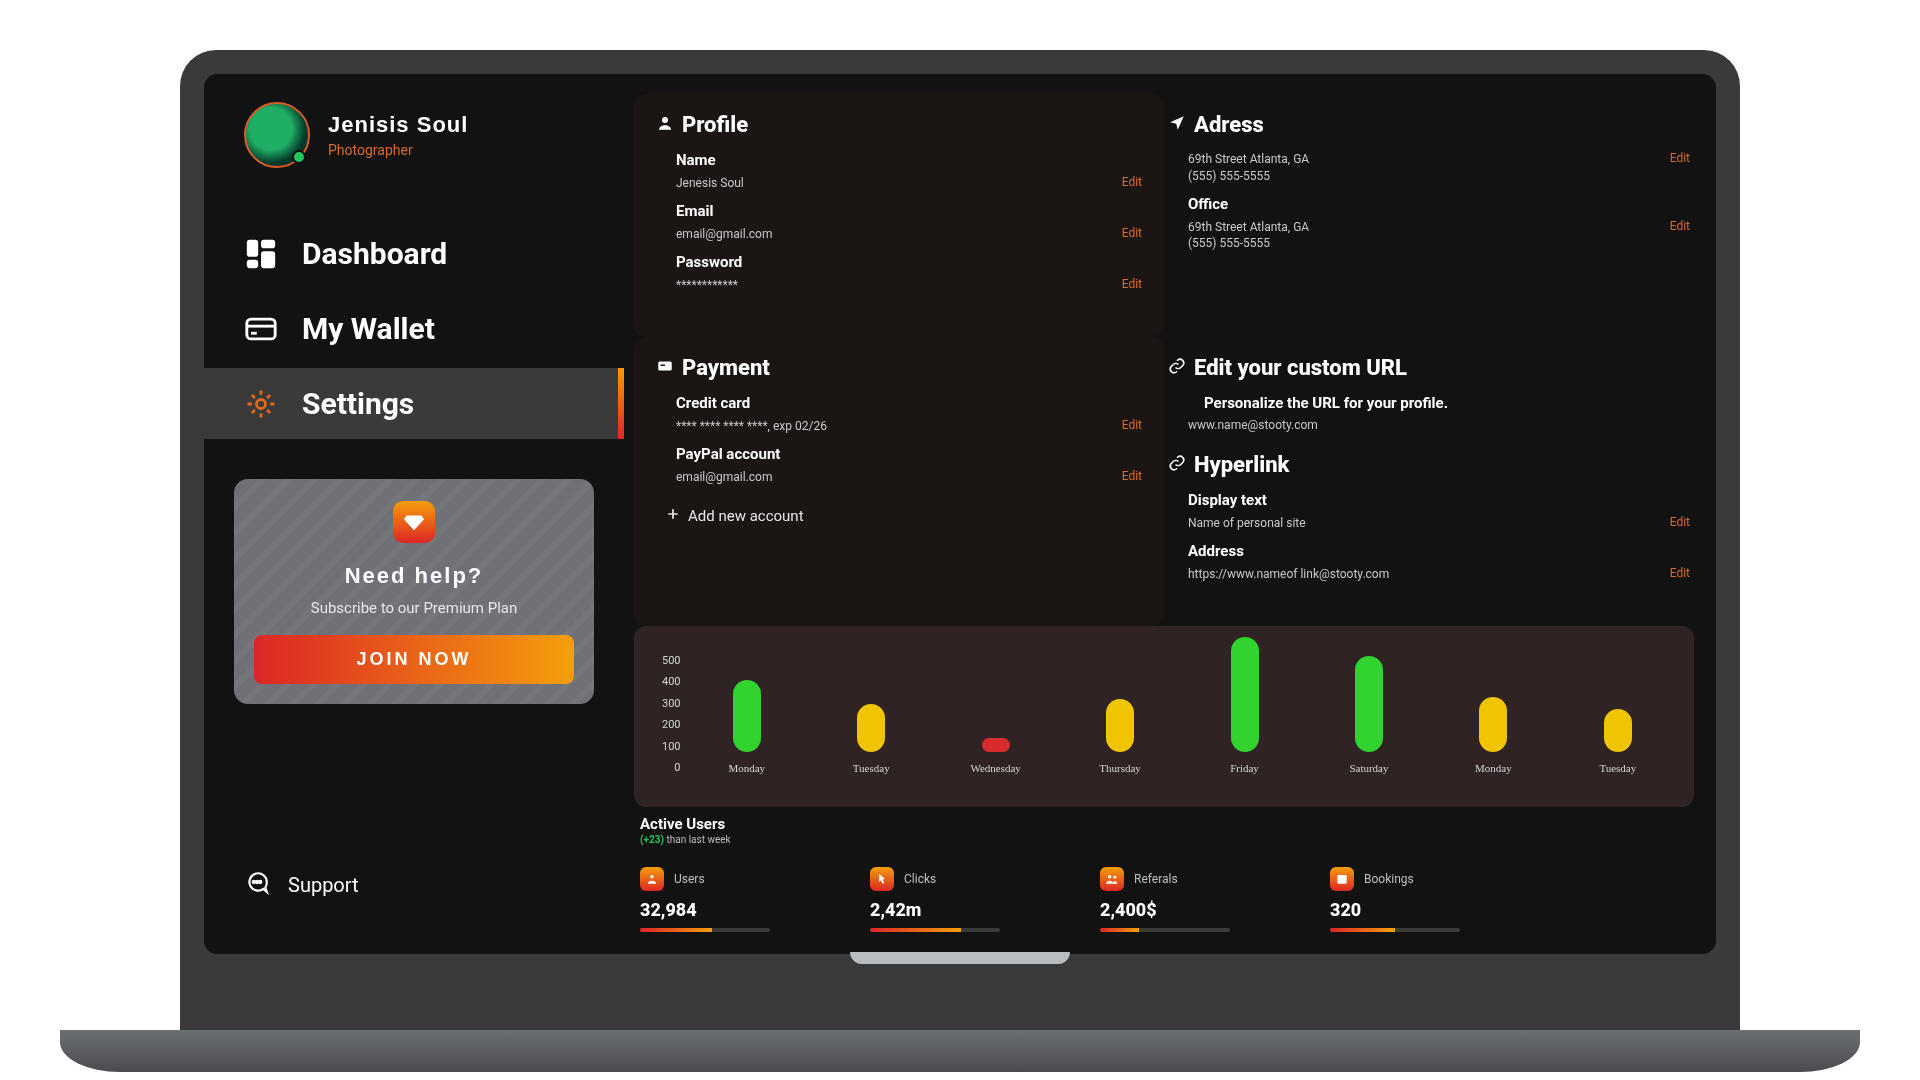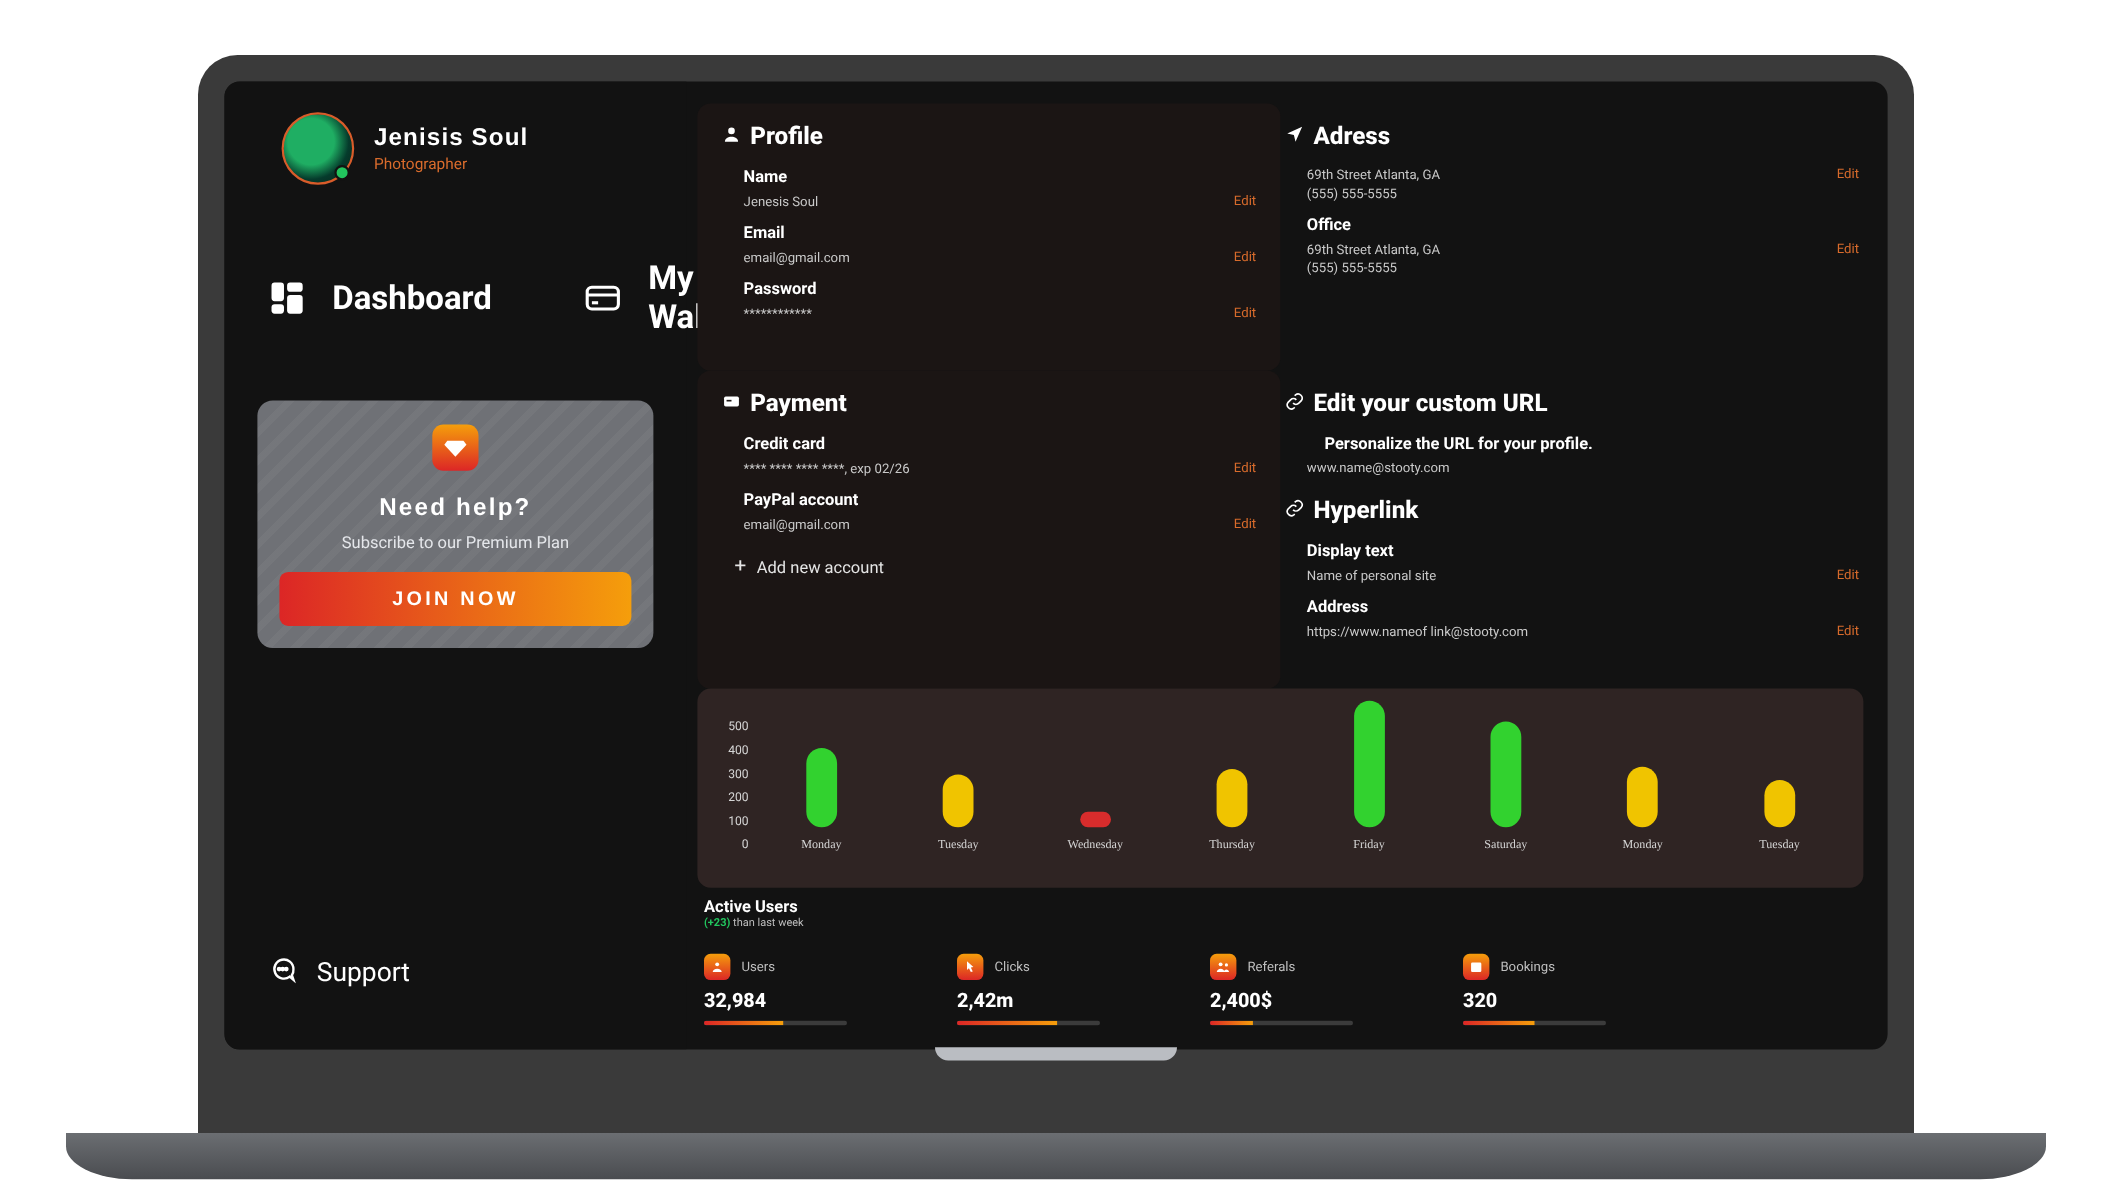--- a/index.html
+++ b/index.html
@@ -57,40 +57,39 @@
     padding: 28px 0 20px 0;
     display: flex;
     flex-direction: column;
   }
   .profile {
     display: flex;
     align-items: center;
     gap: 18px;
     padding: 0 40px;
     margin-bottom: 50px;
-    margin-left: 12px;
   }
   .avatar {
     width: 66px; height: 66px; border-radius: 50%;
     border: 2px solid #d85c2a;
     position: relative;
     background: radial-gradient(circle at 40% 40%, #1fae63 0 40%, #053b2c 65%, #0a1a12 100%);
   }
   .status-dot {
     position: absolute; bottom: 2px; right: 2px;
     width: 14px; height: 14px; border-radius: 50%;
     background: #22c55e; border: 2px solid #121212;
   }
   .user-name {
     color: #fff; font-weight: 800; font-size: 22px; letter-spacing: 1px;
     font-family: "Arial Black", Arial, sans-serif;
   }
   .user-role { color: #d86b2c; font-size: 14px; margin-top: 4px; }
 
-  .nav { display: flex; flex-direction: row; gap: 4px; }
+  .nav { display: flex; flex-direction: column; gap: 4px; }
   .nav-item {
     display: flex; align-items: center; gap: 24px;
     padding: 18px 40px;
     color: #fff; font-size: 30px; font-weight: 700;
     cursor: pointer;
   }
   .nav-item.active {
     background: #3a3a3a;
     border-right: 6px solid;
     border-image: linear-gradient(#f59e0b, #dc2626) 1;
@@ -131,21 +130,21 @@
   .promo-btn {
     display:block; width:100%; padding: 14px 0; border:none; border-radius:8px;
     background: linear-gradient(90deg,#dc2626,#f59e0b);
     color:#fff; font-weight:800; letter-spacing:3px; font-size:18px;
     font-family:"Arial Black",Arial,sans-serif; cursor:pointer;
   }
 
   .footer-nav { margin-top: auto; padding: 0 40px 20px 40px; }
   .footer-item {
     display:flex; align-items:center; gap:18px;
-    color:#fff; font-size:24px; padding:14px 0; cursor:pointer;
+    color:#fff; font-size:20px; padding:14px 0; cursor:pointer;
   }
   .footer-item svg { width:26px; height:26px; }
 
   
   .main {
     flex: 1;
     padding: 20px 22px 0 10px;
     display: grid;
     grid-template-columns: 1fr 1fr;
     grid-template-rows: auto auto auto auto;

